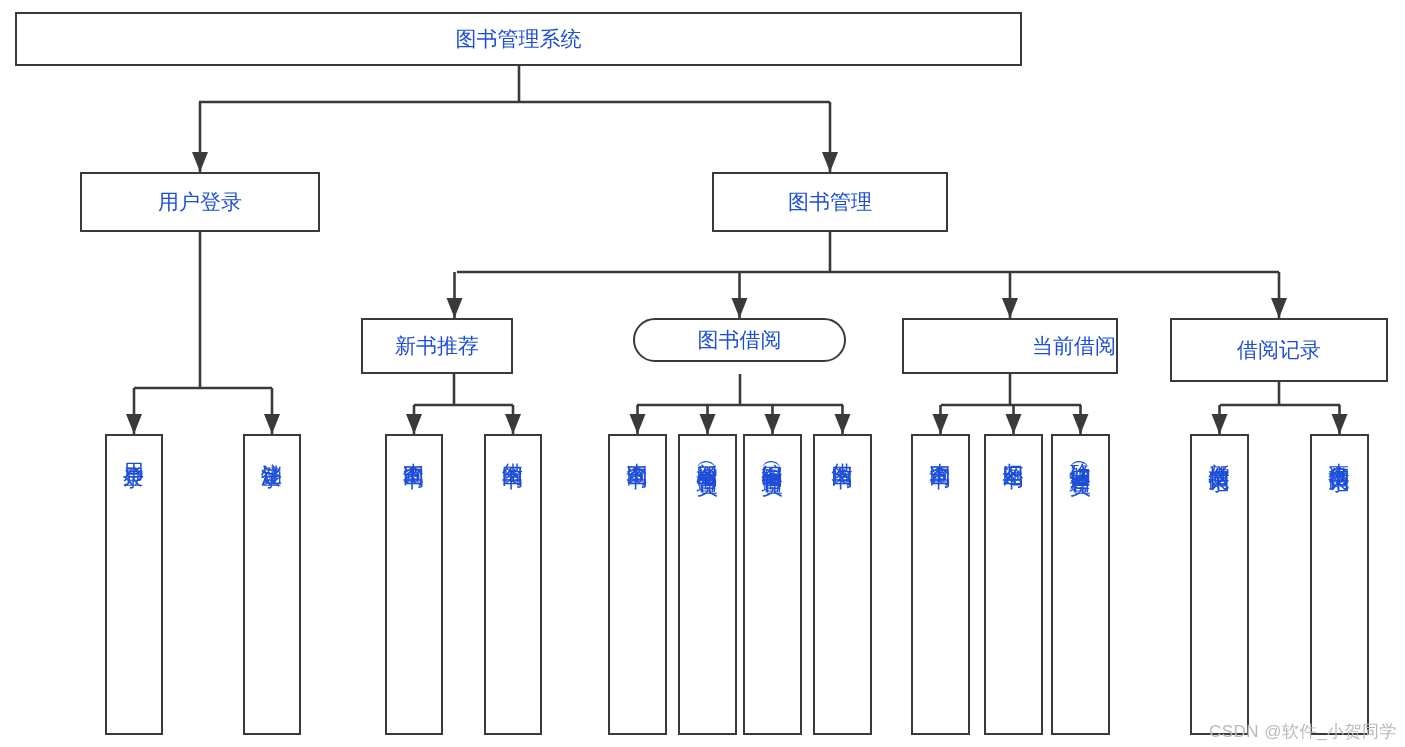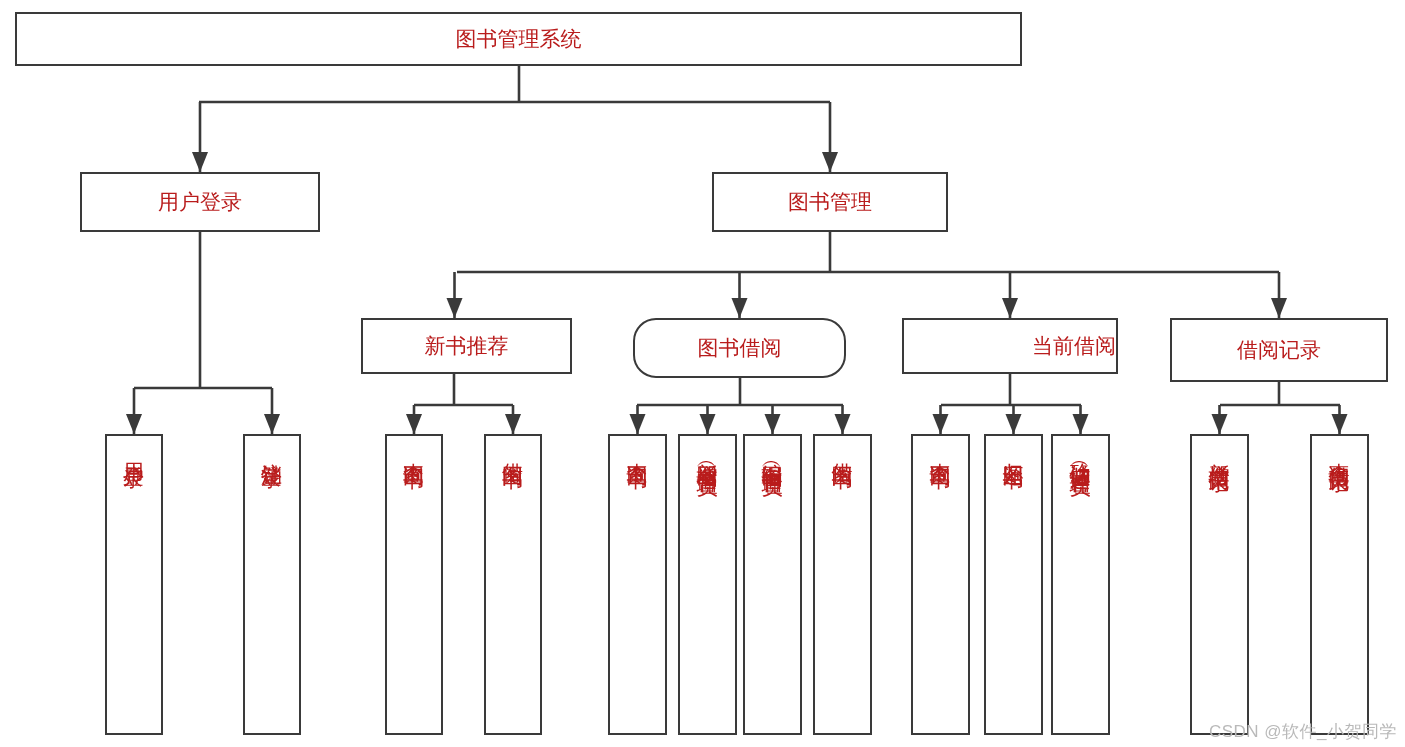--- a/index.html
+++ b/index.html
@@ -12,21 +12,21 @@
   }
   #edges{position:absolute;left:0;top:0;width:1405px;height:747px;}
   .node{
     position:absolute;
     box-sizing:border-box;
     background:#ffffff;
     border:2px solid #3a3a3a;
     display:flex;
     align-items:center;
     justify-content:center;
-    color:#b91c1c;
+    color:#1d4ed8;
   }
   .node .lbl{
     display:block;
     text-align:center;
     line-height:1.18;
     white-space:nowrap;
   }
   .node.horiz .lbl{
     font-size:21px;
   }
@@ -114,24 +114,24 @@
   <div id="nodes">
       <div class="node horiz" style="left: 15px; top: 12px; width: 1007px; height: 54px; border-color: rgb(58, 58, 58);">
         <span class="lbl">图书管理系统</span>
       </div>
       <div class="node horiz" style="left: 80px; top: 172px; width: 240px; height: 60px; border-color: rgb(58, 58, 58);">
         <span class="lbl">用户登录</span>
       </div>
       <div class="node horiz" style="left: 712px; top: 172px; width: 236px; height: 60px; border-color: rgb(58, 58, 58);">
         <span class="lbl">图书管理</span>
       </div>
-      <div class="node horiz" style="left: 361px; top: 318px; width: 211px; height: 56px; border-color: rgb(58, 58, 58);">
+      <div class="node horiz" style="left: 361px; top: 318px; width: 152px; height: 56px; border-color: rgb(58, 58, 58);">
         <span class="lbl">新书推荐</span>
       </div>
-      <div class="node horiz" style="left: 633px; top: 318px; width: 213px; height: 60px; border-color: rgb(58, 58, 58); border-radius: 23px;">
+      <div class="node horiz" style="left: 633px; top: 318px; width: 213px; height: 44px; border-color: rgb(58, 58, 58); border-radius: 23px;">
         <span class="lbl">图书借阅</span>
       </div>
       <div class="node horiz" style="left: 902px; top: 318px; width: 216px; height: 56px; border-color: rgb(58, 58, 58); justify-content: flex-end;">
         <span class="lbl">当前借阅</span>
       </div>
       <div class="node horiz" style="left: 1170px; top: 318px; width: 218px; height: 64px; border-color: rgb(58, 58, 58);">
         <span class="lbl">借阅记录</span>
       </div>
       <div class="node vert" style="left: 105px; top: 434px; width: 58px; height: 301px; border-color: rgb(58, 58, 58);">
         <span class="lbl">用户登录</span>

